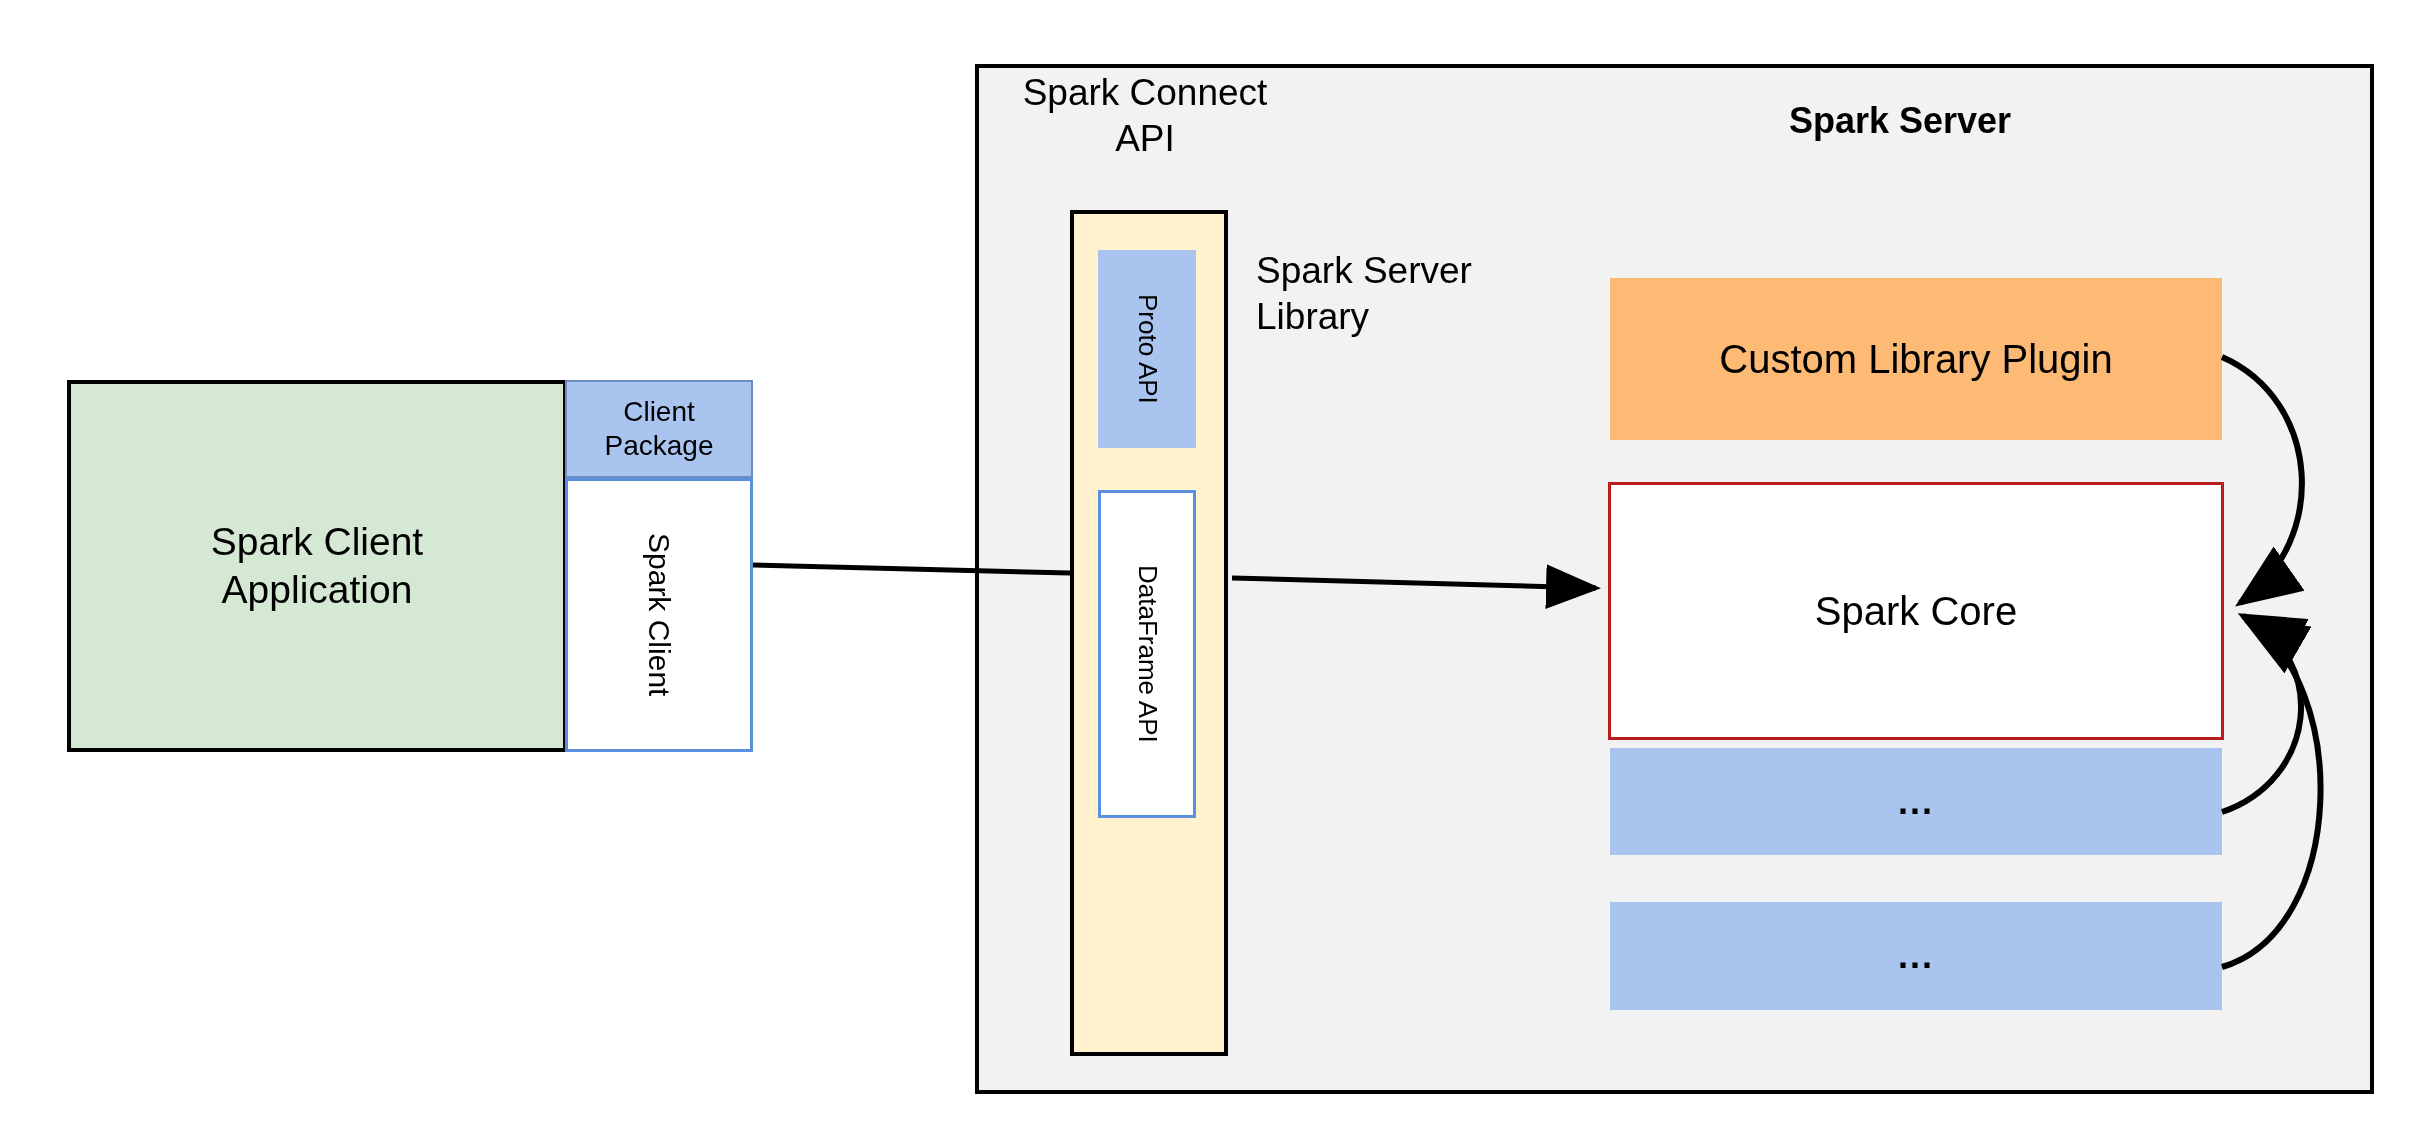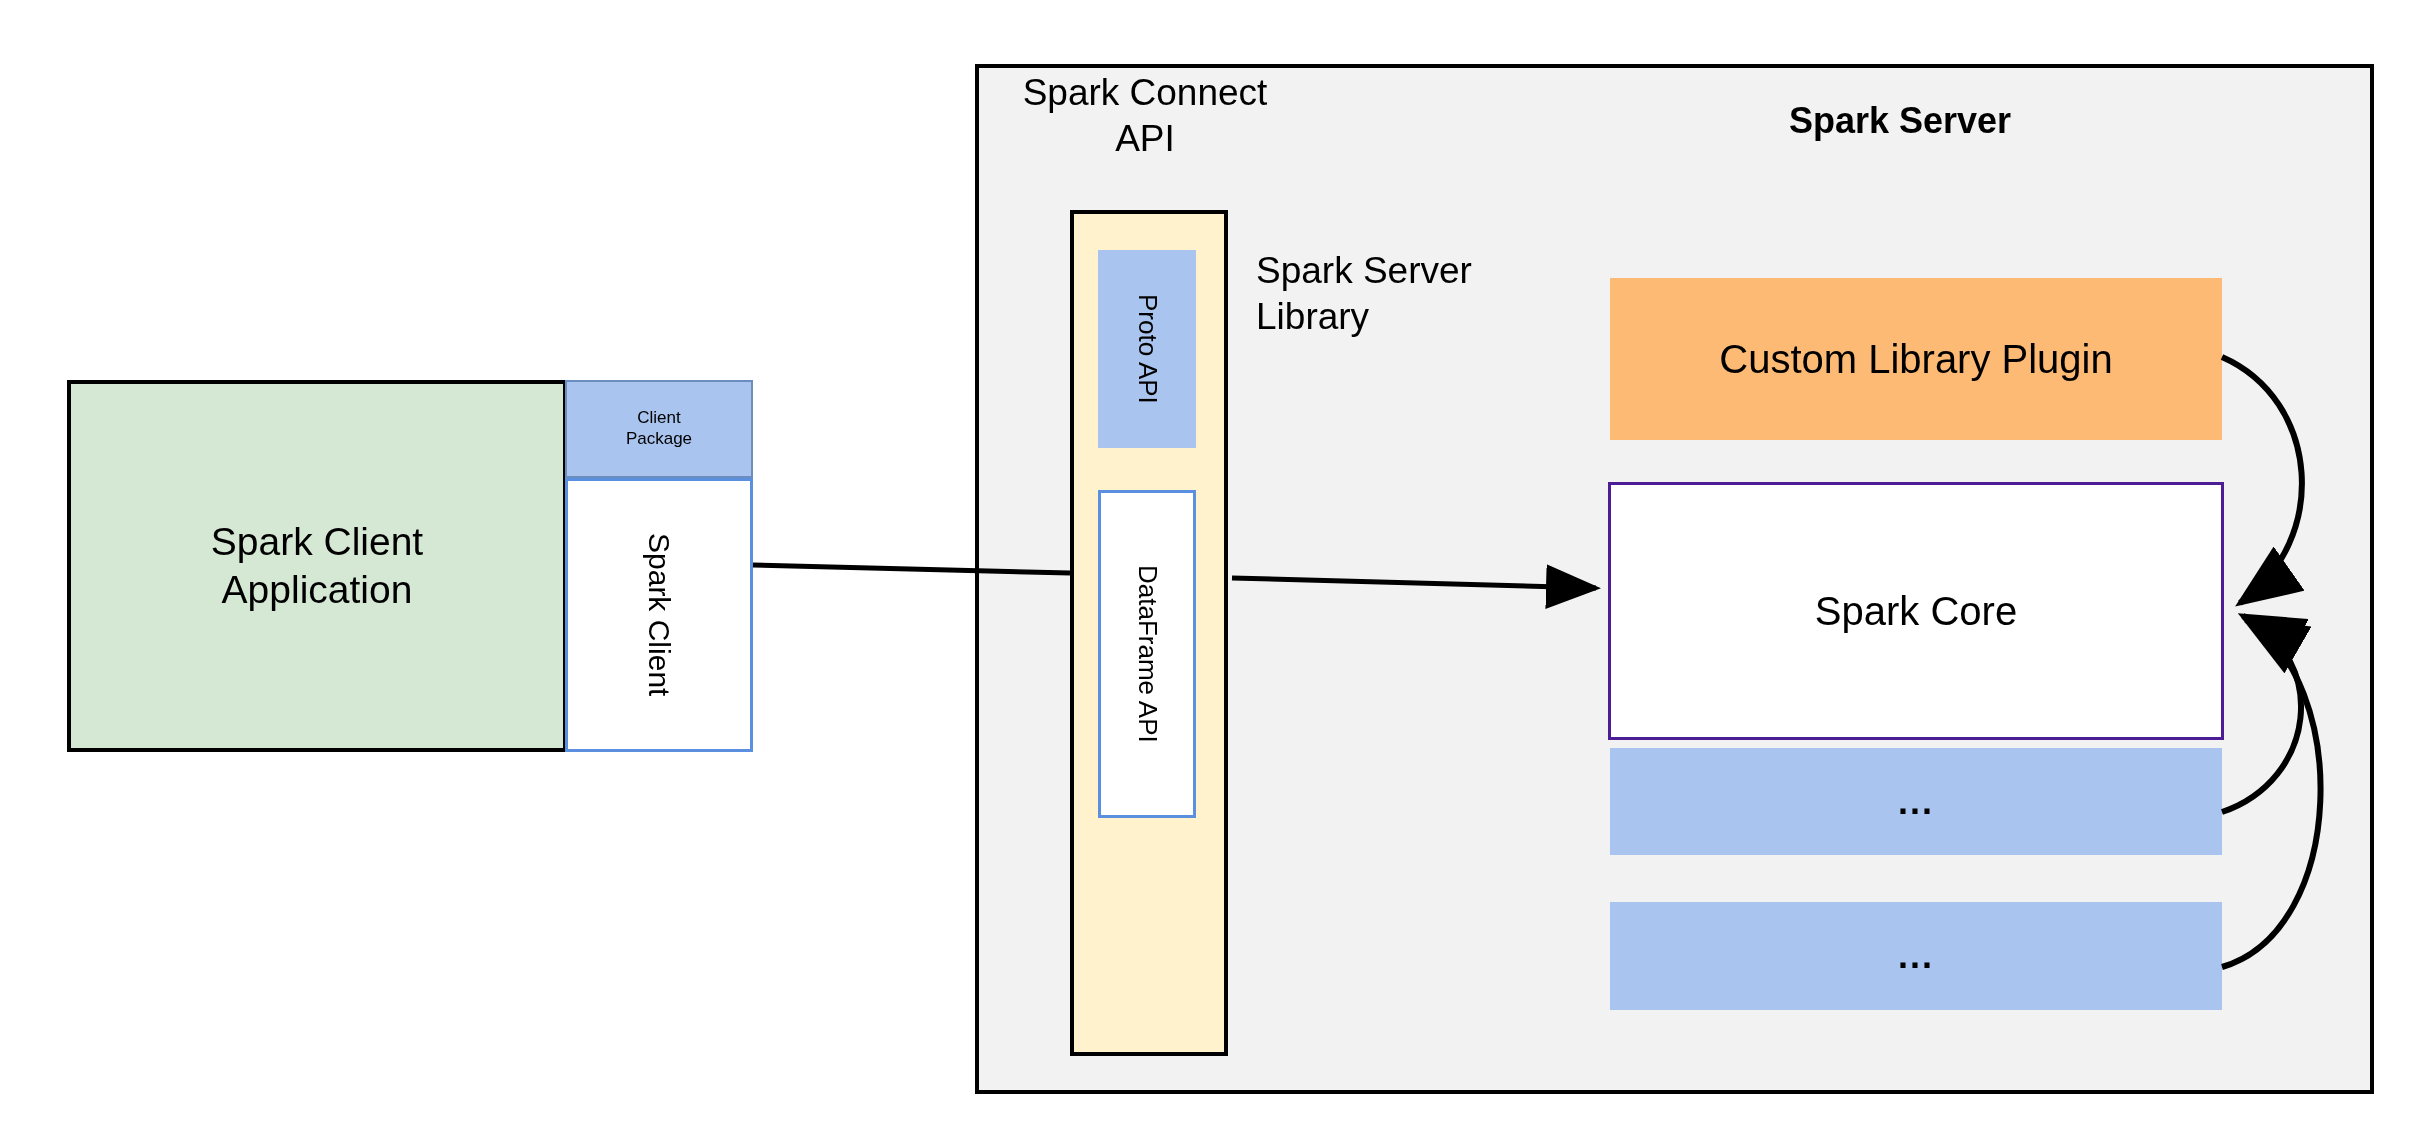--- a/index.html
+++ b/index.html
@@ -44,21 +44,21 @@
   }
   #client-app-box .label { white-space: pre-line; }
 
   #client-package-box {
     left: 565px;
     top: 380px;
     width: 188px;
     height: 98px;
     background: #A9C4EF;
     border: 2px solid #6C8EBF;
-    font-size: 17px;
+    font-size: 28px;
     z-index: 3;
   }
   #client-package-box .label { white-space: pre-line; }
 
   #spark-client-box {
     left: 565px;
     top: 478px;
     width: 188px;
     height: 274px;
     background: #FFFFFF;
@@ -171,21 +171,21 @@
     font-size: 40px;
     z-index: 3;
   }
 
   #spark-core-box {
     left: 1608px;
     top: 482px;
     width: 616px;
     height: 258px;
     background: #FFFFFF;
-    border: 3px solid #4c1d95;
+    border: 3px solid #b91c1c;
     font-size: 40px;
     z-index: 3;
   }
 
   #ellipsis-box-1 {
     left: 1610px;
     top: 748px;
     width: 612px;
     height: 107px;
     background: #A9C4EF;

